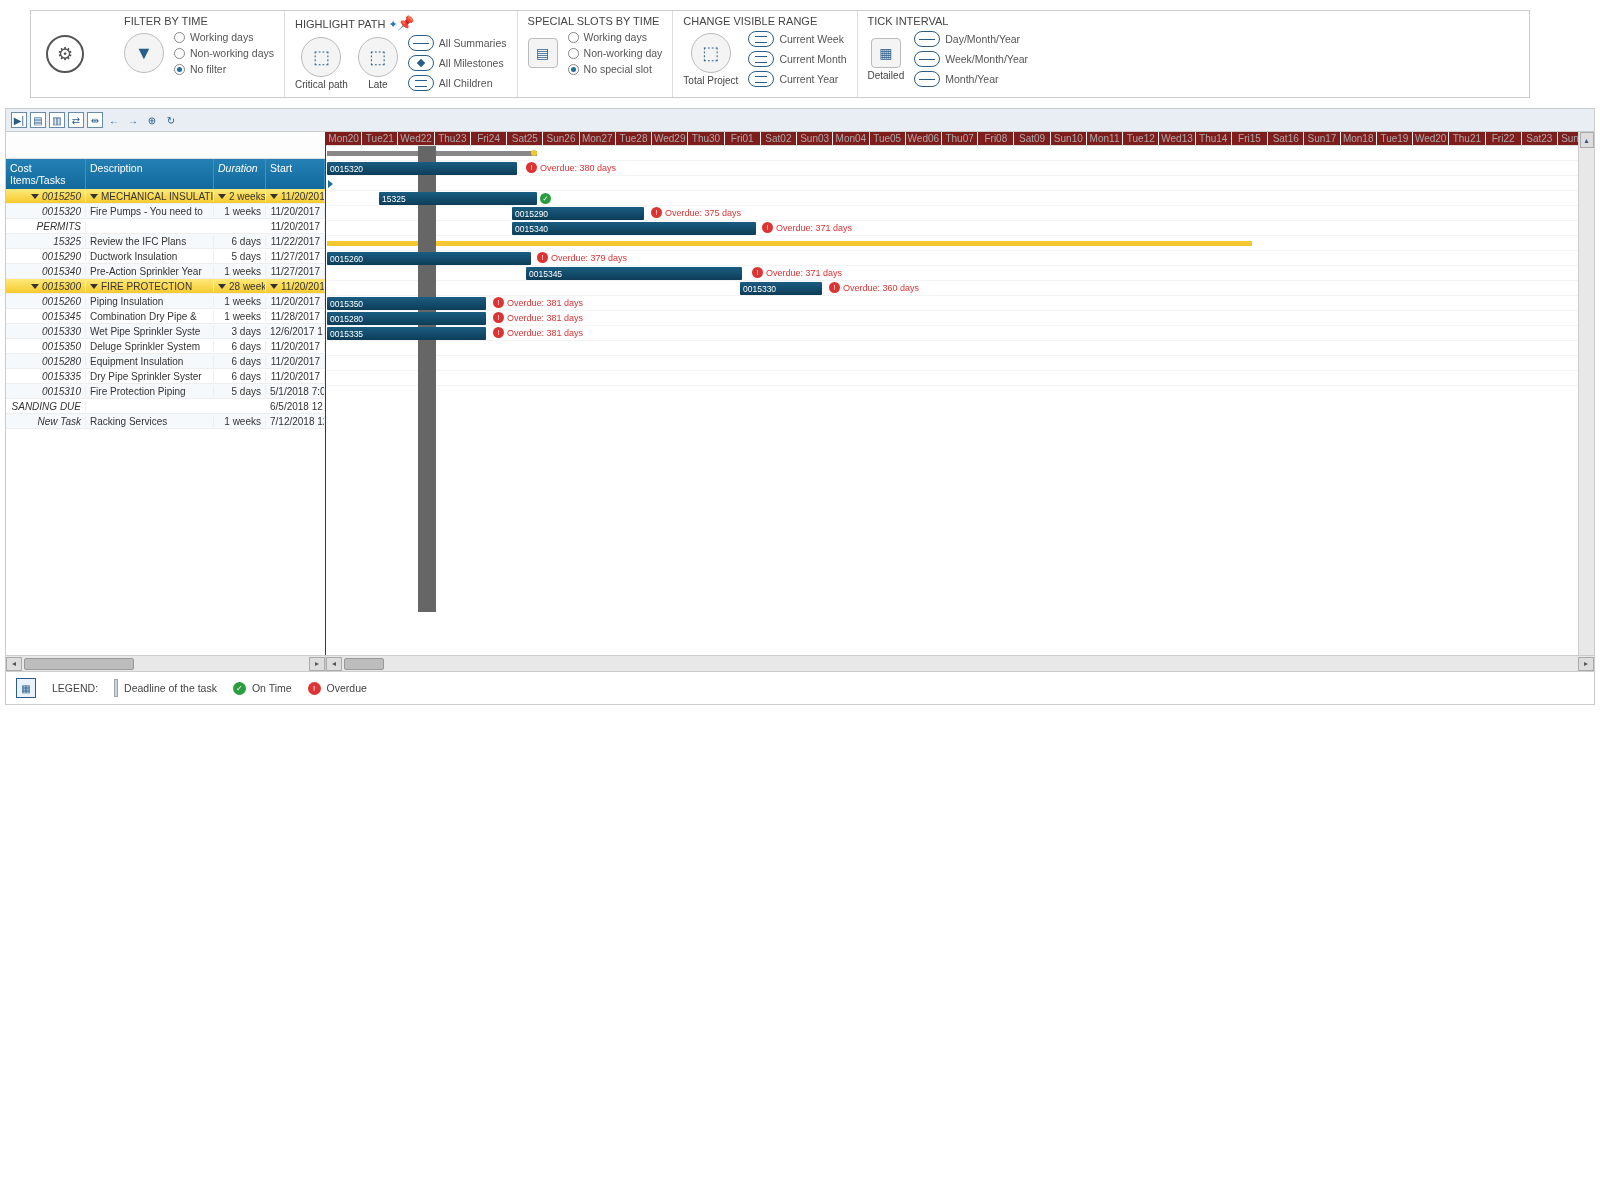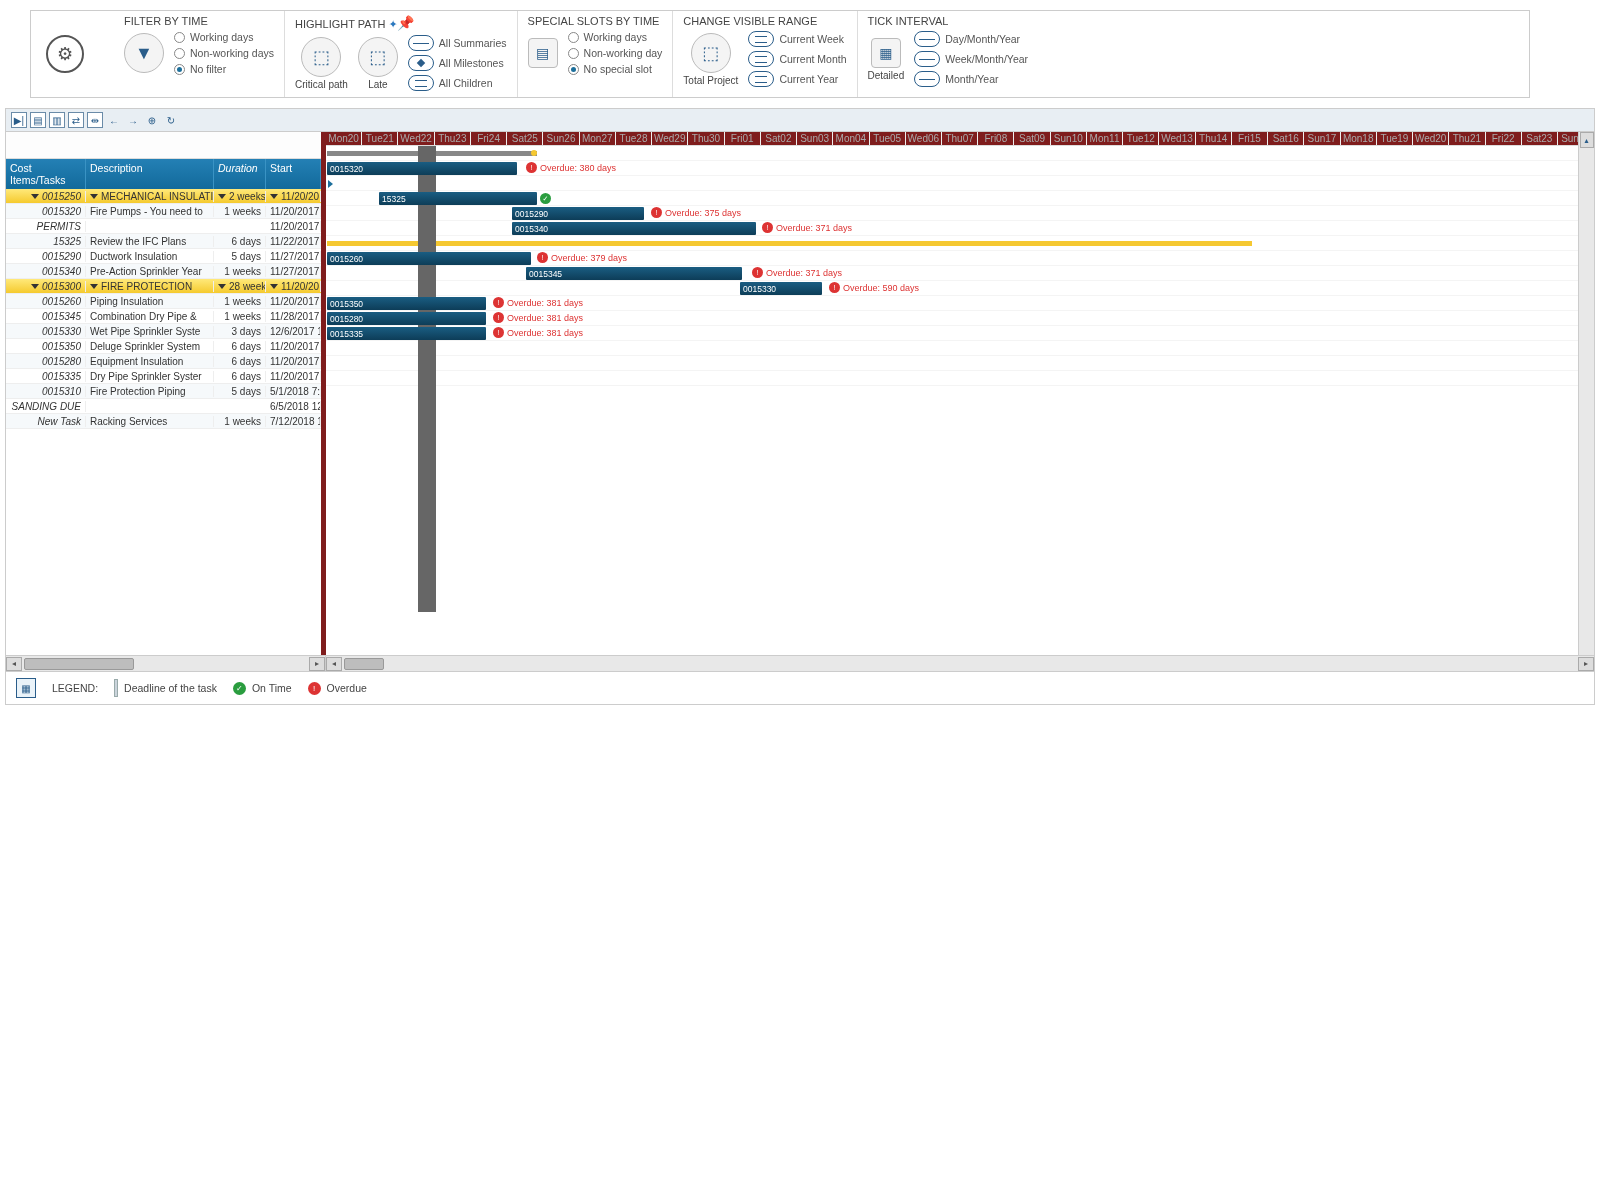--- a/index.html
+++ b/index.html
@@ -23,21 +23,21 @@
   .oval-icon.diamond::after { content:''; position:absolute; width:6px; height:6px; background:#2a5d8a; transform:rotate(45deg); top:3.5px; left:9px;}
   .oval-icon.stack::after { content:''; position:absolute; left:6px; right:6px; top:4px; bottom:3px; border-top:1.5px solid #2a5d8a; border-bottom:1.5px solid #2a5d8a;}
   .sq-btn { width:30px; height:30px; border:1px solid #bbb; border-radius:4px; display:flex; align-items:center; justify-content:center; background:#f4f4f4; font-size:14px; color:#2a5d8a;}
   .star { color:#2a78bf; }
   .pin { color:#2a78bf; font-size:14px;}
 
   .main-area { border:1px solid #ccc; margin: 10px 5px 0; }
   .toolbar { background:#e8eef3; border-bottom:1px solid #ccc; padding:3px 5px; display:flex; align-items:center; gap:3px; }
   .toolbar-icon { width:16px; height:16px; border:1px solid #6a8ba8; background:#fff; display:inline-flex; align-items:center; justify-content:center; font-size:10px; color:#2a5d8a; cursor:pointer;}
   .split { display:flex; position:relative; }
-  .left-panel { width: 320px; border-right:5px solid #7f1d1d; }
+  .left-panel { width: 320px; border-right:1px solid #7f1d1d; }
   .right-panel { flex:1; overflow:hidden; position:relative;}
   .th-row { background: linear-gradient(#2480b5, #126a9b); color:#fff; display:flex; font-size:10.5px;}
   .th { padding:3px 4px; border-right:1px solid #3a93c4;}
   .th.c1{width:80px;} .th.c2{width:128px;} .th.c3{width:52px;font-style:italic;} .th.c4{flex:1;}
   .row { display:flex; font-size:10px; border-bottom:1px solid #eee; height:15px; align-items:center;}
   .row.hi { background: linear-gradient(#ffe97a, #f5ca2e); }
   .row.alt { background:#f6f9fb; }
   .cell { padding:0 4px; border-right:1px solid #eee; overflow:hidden; white-space:nowrap;}
   .cell.c1{width:80px; text-align:right;font-style:italic;} .cell.c2{width:128px;} .cell.c3{width:52px; text-align:right;} .cell.c4{flex:1; text-align:right;}
   .tri { display:inline-block; width:0; height:0; border-left:4px solid transparent; border-right:4px solid transparent; border-top:5px solid #333; margin-right:3px; vertical-align:middle;}
@@ -414,21 +414,21 @@
             <div class="task-bar" style="left: 200px; width: 216px;">0015345</div>
             <div class="overdue" style="left: 426px;">
               <span class="ov-dot">!</span>
               <span>Overdue: 371 days</span>
             </div>
           </div>
           <div class="grow">
             <div class="task-bar" style="left: 414px; width: 82px;">0015330</div>
             <div class="overdue" style="left: 503px;">
               <span class="ov-dot">!</span>
-              <span>Overdue: 590 days</span>
+              <span>Overdue: 360 days</span>
             </div>
           </div>
           <div class="grow">
             <div class="task-bar" style="left: 1px; width: 159px;">0015350</div>
             <div class="overdue" style="left: 167px;">
               <span class="ov-dot">!</span>
               <span>Overdue: 381 days</span>
             </div>
           </div>
           <div class="grow">

